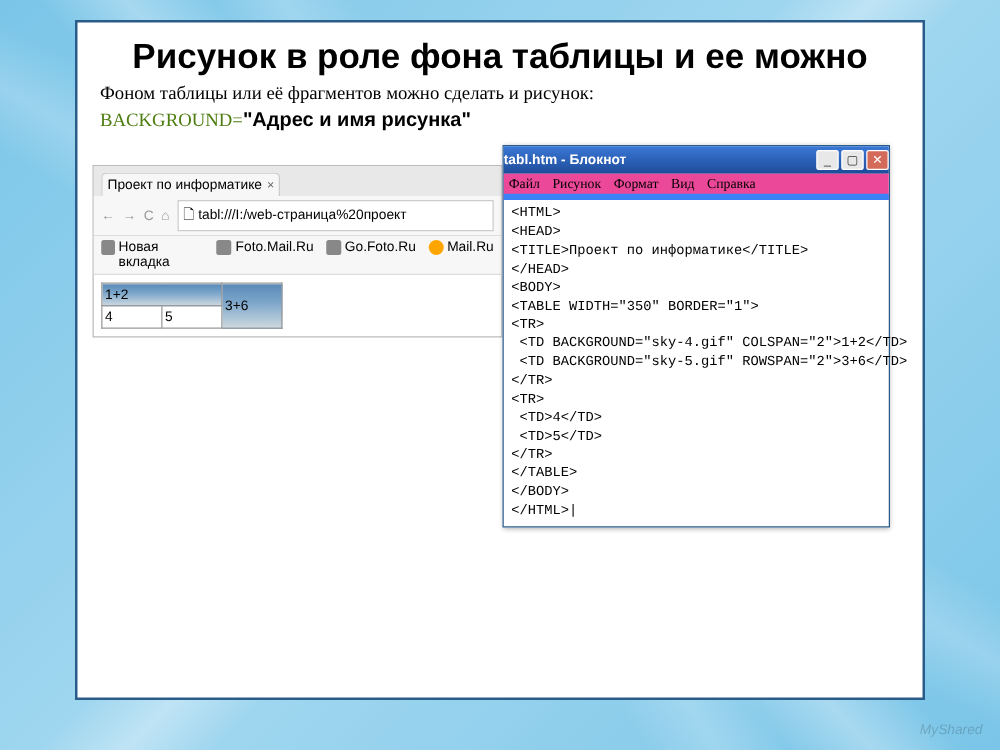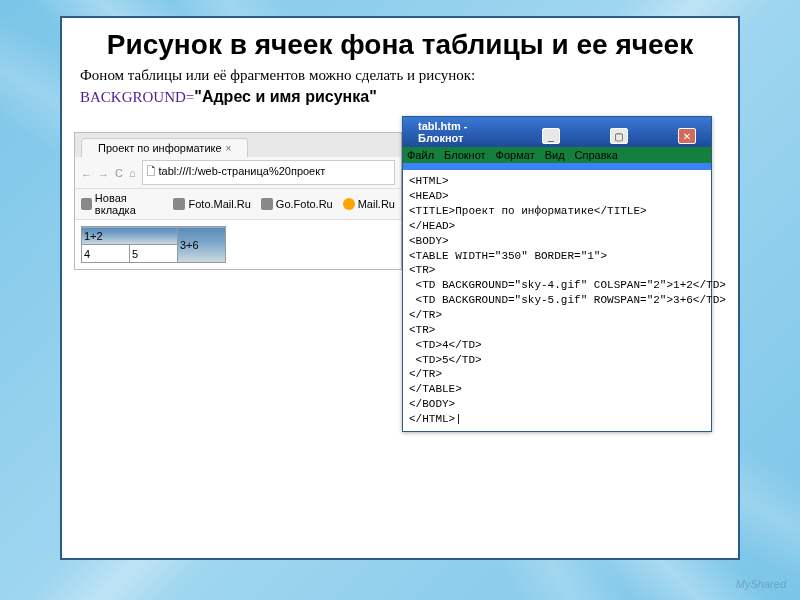--- a/index.html
+++ b/index.html
@@ -18,66 +18,66 @@
       linear-gradient(60deg, transparent 45%, rgba(255,255,255,0.2) 50%, transparent 55%),
       linear-gradient(-45deg, transparent 45%, rgba(255,255,255,0.3) 50%, transparent 55%);
   }
   .slide {
     position: absolute; top: 16px; left: 60px; right: 60px; bottom: 40px;
     background: #fff; border: 2px solid #2a5c8a;
     padding: 12px 18px;
   }
   .title { font-size: 28px; font-weight: bold; text-align: center; line-height: 1.05; margin-bottom: 8px; }
   .intro { font-size: 15px; font-family: "Times New Roman", serif; margin-bottom: 4px; }
-  .code-attr { color: #4c1d95; font-family: "Times New Roman", serif; font-size: 15px; }
+  .code-attr { color: #4d7c0f; font-family: "Times New Roman", serif; font-size: 15px; }
   .code-val { color: #000; font-weight: bold; }
 
   .screens { position: relative; margin-top: 10px; height: 310px; }
 
   
   .browser {
     position: absolute; left: -6px; top: 16px; width: 328px;
     border: 1px solid #bbb; background: #fff; font-size: 11px;
   }
   .br-tab-row { background: #e8e8e8; display: flex; align-items: flex-end; height: 24px; padding-left: 6px; }
-  .br-tab { background: #f7f7f7; border: 1px solid #ccc; border-bottom: none; border-radius: 4px 4px 0 0; padding: 3px 16px; display: flex; align-items: center; gap: 4px; }
+  .br-tab { background: #f7f7f7; border: 1px solid #ccc; border-bottom: none; border-radius: 4px 4px 0 0; padding: 3px 4px; display: flex; align-items: center; gap: 4px; }
   .x { color: #666; font-size: 10px; }
   .br-url { background: #f7f7f7; display: flex; align-items: center; gap: 6px; padding: 3px 6px; border-bottom: 1px solid #ddd; }
   .nav-icn { color: #999; }
   .url-box { flex: 1; border: 1px solid #ccc; background: #fff; padding: 2px 4px; white-space: nowrap; overflow: hidden; }
   .br-bm { background: #f7f7f7; display: flex; gap: 10px; padding: 3px 6px; border-bottom: 1px solid #ddd; }
-  .bm { display: flex; align-items: center; gap: 3px; }
+  .bm { display: flex; gap: 3px; }
   .bm-ic { width: 12px; height: 12px; background: #888; border-radius: 2px; display: inline-block; }
   .bm-ic.at { background: #ffa500; border-radius: 50%; }
   .br-body { padding: 6px; }
   .demo-table { border-collapse: collapse; }
   .demo-table td { border: 1px solid #999; width: 48px; height: 18px; font-size: 11px; padding: 1px 2px; }
   .sky { background: linear-gradient(180deg, #5a8ab8 0%, #7aa5c9 40%, #cdd9e0 100%); }
 
   
   .notepad {
     position: absolute; left: 322px; top: 0; width: 310px;
     border: 1px solid #2a5c8a; background: #fff; font-size: 11px;
     box-shadow: 0 1px 4px rgba(0,0,0,0.3);
   }
-  .np-title { background: linear-gradient(180deg, #3a78d6 0%, #1e4b99 100%); color: #fff; display: flex; align-items: flex-end; padding: 3px 15px; gap: 48px; }
+  .np-title { background: linear-gradient(180deg, #3a78d6 0%, #1e4b99 100%); color: #fff; display: flex; align-items: center; padding: 3px 0; }
   .np-title-txt { flex: 1; font-weight: bold; }
   .np-btn { width: 18px; height: 16px; background: #e8e8e8; border: 1px solid #fff; margin-left: 2px; display: inline-flex; align-items: center; justify-content: center; font-size: 10px; color: #333; border-radius: 2px; }
   .np-btn.close { background: #d46a5a; color: #fff; }
-  .np-menu { background: #15803d; border-bottom: 7px solid #3b82f6; padding: 2px 4px; display: flex; gap: 10px; }
+  .np-menu { background: #ec4899; border-bottom: 5px solid #3b82f6; padding: 2px 4px; display: flex; gap: 10px; font-family: Liberation Serif, serif; }
   .np-body { font-family: "Courier New", monospace; font-size: 11px; padding: 4px 6px; line-height: 1.35; white-space: pre; }
 
   .watermark { position: absolute; right: 14px; bottom: 10px; font-size: 11px; color: rgba(0,0,0,0.18); font-style: italic; }
 </style>
 </head>
 <body>
 <div class="rays"></div>
 
 <div class="slide">
-  <div class="title">Рисунок в ячеек фона таблицы и ее ячеек</div>
+  <div class="title">Рисунок в роле фона таблицы и ее можно</div>
   <div class="intro">Фоном таблицы или её фрагментов можно сделать и рисунок:</div>
   <div>
     <span class="code-attr">BACKGROUND</span><span class="code-attr">=</span><span class="code-val">"Адрес и имя рисунка"</span>
   </div>
 
   <div class="screens">
 
     <div class="browser">
       <div class="br-tab-row">
         <div class="br-tab">
@@ -131,21 +131,21 @@
 
     <div class="notepad">
       <div class="np-title">
         <span class="np-title-txt">tabl.htm - Блокнот</span>
         <span class="np-btn">_</span>
         <span class="np-btn">▢</span>
         <span class="np-btn close">✕</span>
       </div>
       <div class="np-menu">
         <span>Файл</span>
-        <span>Блокнот</span>
+        <span>Рисунок</span>
         <span>Формат</span>
         <span>Вид</span>
         <span>Справка</span>
       </div>
       <div class="np-body" id="np-body">&lt;HTML&gt;
 &lt;HEAD&gt;
 &lt;TITLE&gt;Проект по информатике&lt;/TITLE&gt;
 &lt;/HEAD&gt;
 &lt;BODY&gt;
 &lt;TABLE WIDTH="350" BORDER="1"&gt;

